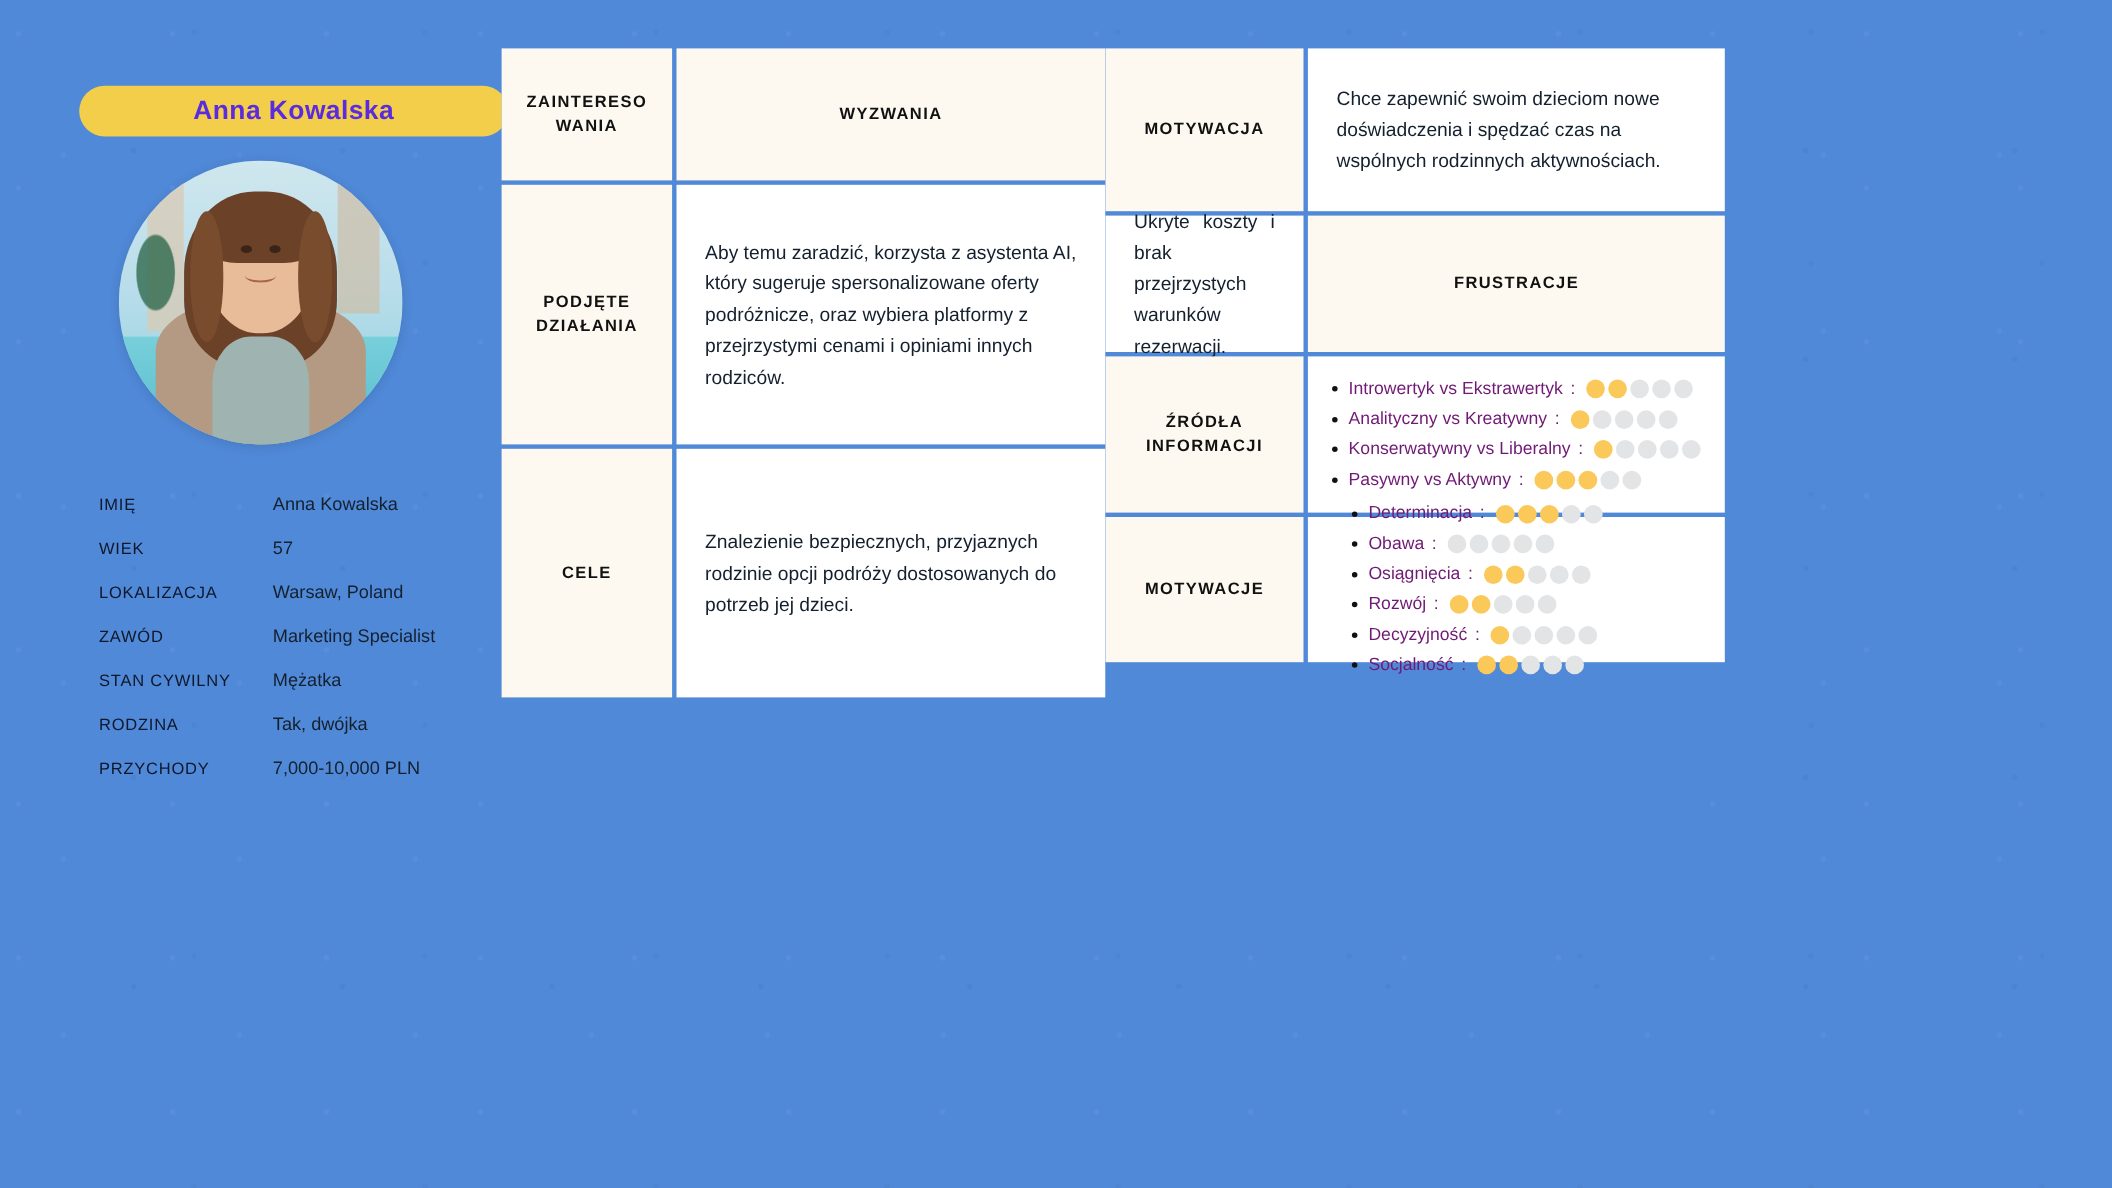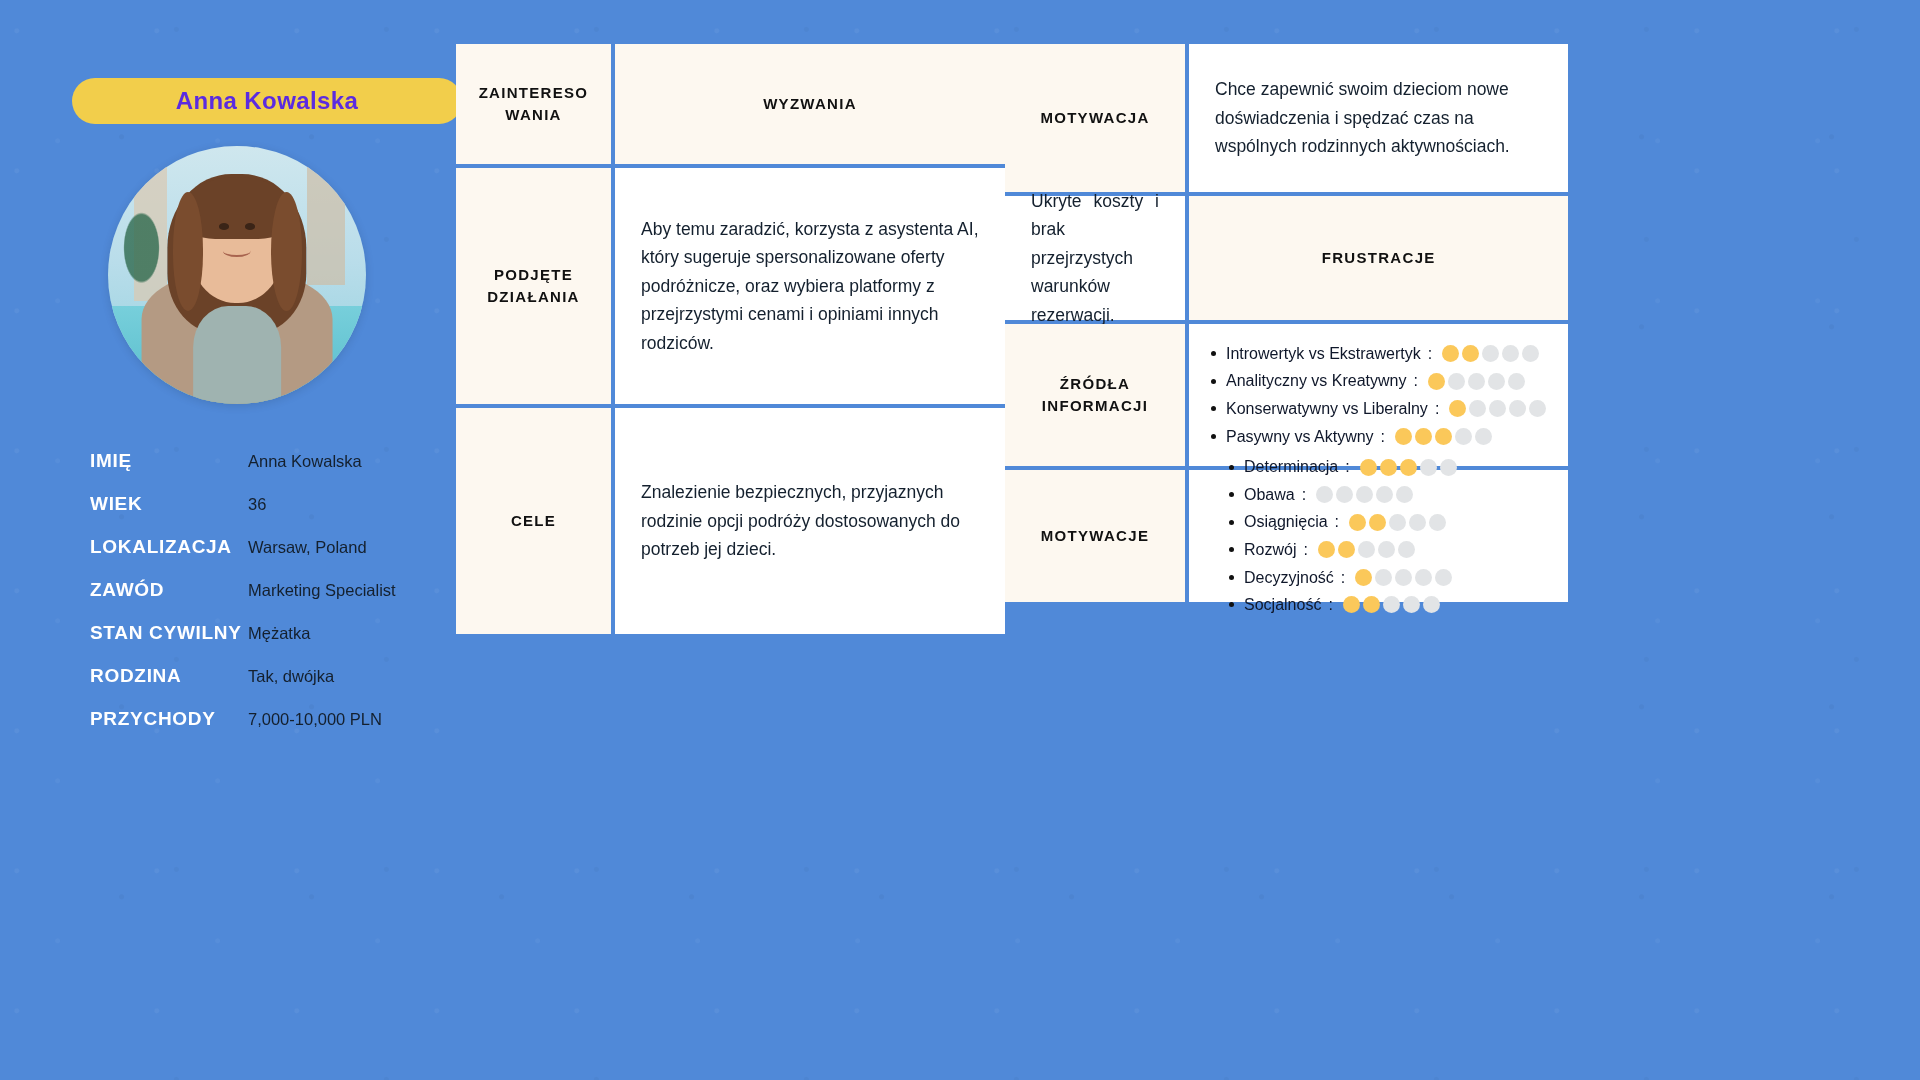--- a/index.html
+++ b/index.html
@@ -79,21 +79,21 @@
   .av-smile{
     position:absolute; left:50%; top:38%; transform:translateX(-50%);
     width:11%; height:5%; border-radius:0 0 60% 60%;
     border-bottom:2.5px solid #a8644f;
   }
 
   .details{ margin:46px 0 0 18px; }
   .detail-row{ display:flex; align-items:baseline; margin-bottom:21px; }
   .detail-key{
     width:158px; flex:0 0 158px;
-    font-size:19px; font-weight:bold; color:#ffffff; letter-spacing:.7px;
+    font-size:15px; font-weight:normal; color:#0f172a; letter-spacing:.7px;
   }
   .detail-val{ font-size:16.5px; color:#14202e; }
 
   
   .card{
     position:absolute;
     background:#5089d8;
     display:grid;
   }
   .cell{ background:#fff; display:flex; align-items:center; }
@@ -118,21 +118,21 @@
   
   .rgrid{
     position:absolute; left:1005px; top:44px; width:515px;
     display:grid; grid-template-columns:180px 1fr; gap:4px;
     background:#5089d8;
   }
 
   .rating-list{ list-style:none; padding:0; margin:0; }
   .rating-list li{
     display:flex; align-items:center; gap:7px;
-    font-size:16px; line-height:1.72; color:#0f172a;
+    font-size:16px; line-height:1.72; color:#701a75;
     white-space:nowrap;
   }
   .rating-list li .bullet{
     width:5px; height:5px; border-radius:50%; background:#111;
     flex:0 0 5px; margin-right:3px;
   }
   .dots{ display:inline-flex; gap:3px; margin-left:3px; }
   .dot{ width:17px; height:17px; border-radius:50%; background:#e2e4e6; }
   .dot.on{ background:#FBC85A; }
 
@@ -172,21 +172,21 @@
       </div>
     </div>
 
     <div class="details">
       <div class="detail-row">
         <div class="detail-key">IMIĘ</div>
         <div class="detail-val">Anna Kowalska</div>
       </div>
       <div class="detail-row">
         <div class="detail-key">WIEK</div>
-        <div class="detail-val">36</div>
+        <div class="detail-val">57</div>
       </div>
       <div class="detail-row">
         <div class="detail-key">LOKALIZACJA</div>
         <div class="detail-val">Warsaw, Poland</div>
       </div>
       <div class="detail-row">
         <div class="detail-key">ZAWÓD</div>
         <div class="detail-val">Marketing Specialist</div>
       </div>
       <div class="detail-row">

